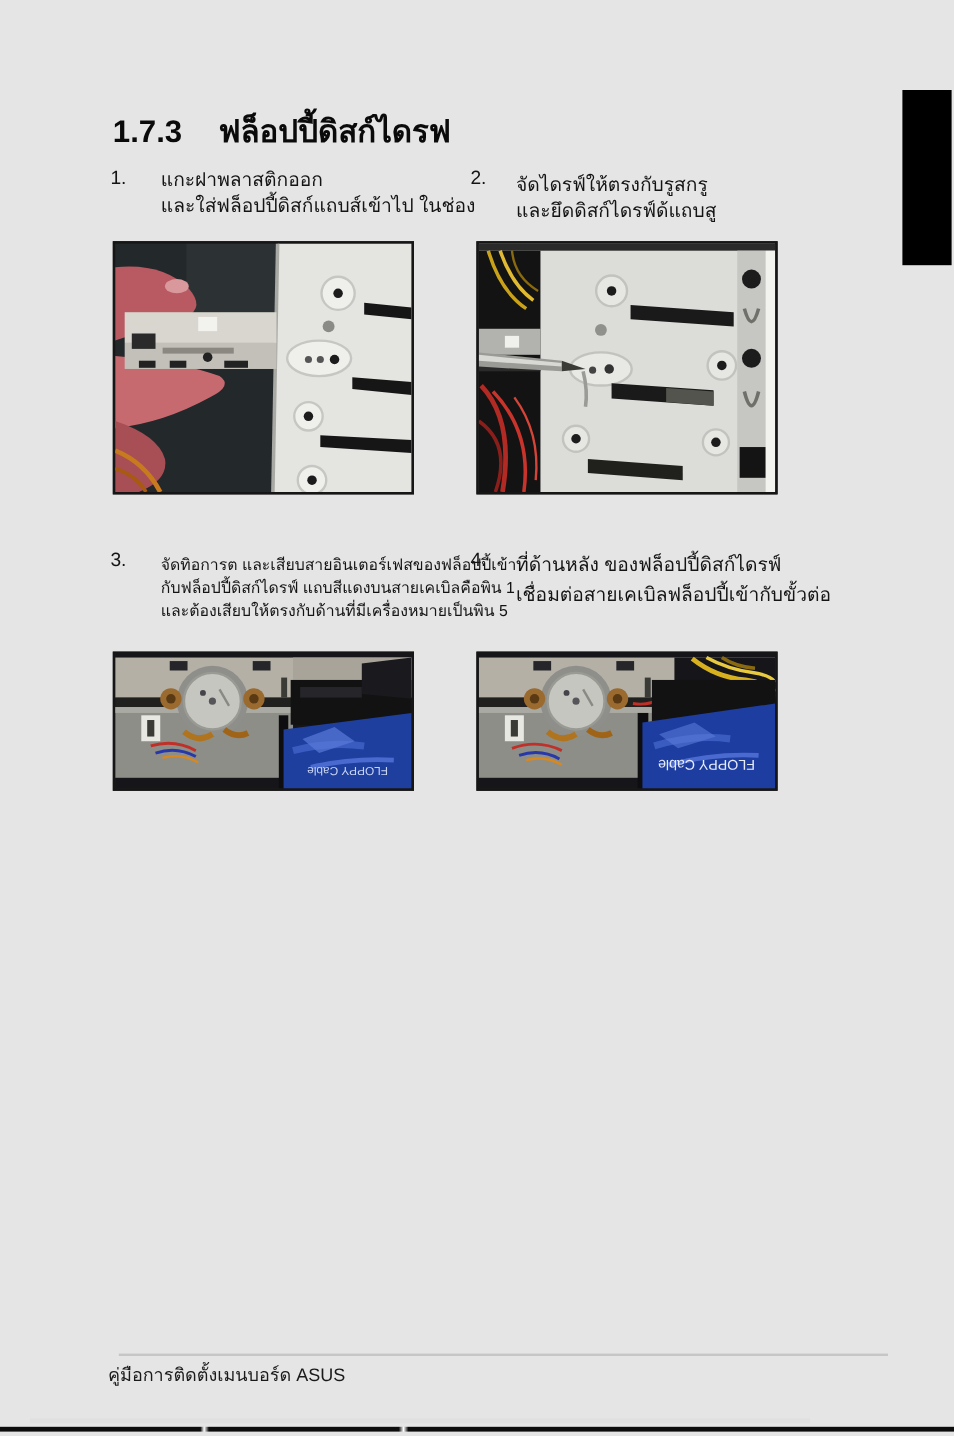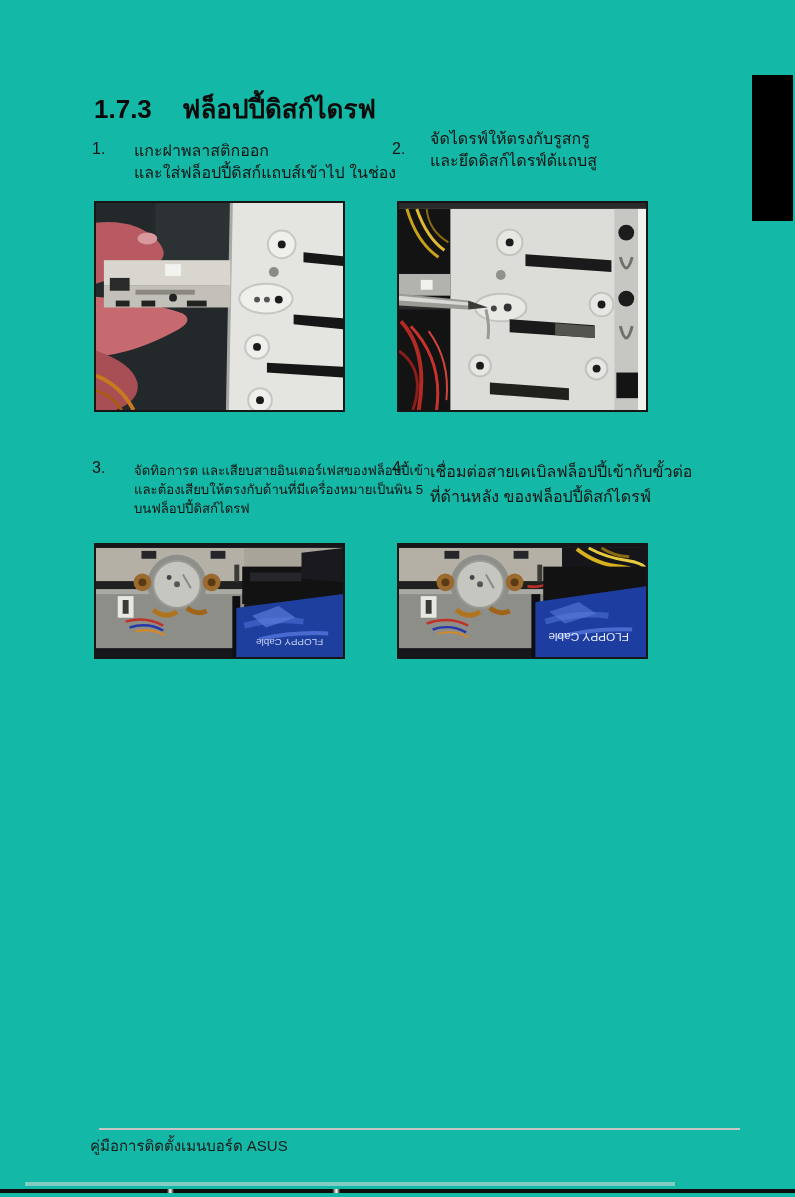--- a/index.html
+++ b/index.html
@@ -1,17 +1,17 @@
 <!DOCTYPE html>
 <html><head>
 <meta charset="utf-8">
 <style>
   html,body{margin:0;padding:0;background:#ffffff;}
   .page{
-    position:relative;width:795px;height:1197px;background:#14b8a6;overflow:hidden;
+    position:relative;width:795px;height:1197px;background:#e5e5e5;overflow:hidden;
     font-family:"Liberation Sans","DejaVu Sans",sans-serif;color:#111;
   }
   .side-tab{position:absolute;left:752px;top:75px;width:41px;height:146px;background:#000;}
   .heading{position:absolute;left:94px;top:94px;margin:0;font-size:26px;font-weight:bold;
     line-height:1.2;white-space:nowrap;color:#0a0a0a;}
   .h-num{display:inline-block;width:88px;}
   .step-num{position:absolute;font-size:16px;font-weight:normal;color:#141414;}
   .step-text{position:absolute;font-size:16px;line-height:21.5px;color:#141414;white-space:nowrap;}
   .step-text-sm{position:absolute;font-size:13.2px;line-height:19px;color:#141414;white-space:nowrap;}
   .step-text-lg{position:absolute;font-size:16px;line-height:25px;color:#141414;white-space:nowrap;}
@@ -36,21 +36,21 @@
 
   <h1 class="heading"><span class="h-num">1.7.3</span><span class="h-title">ฟล็อปปี้ดิสก์ไดรฟ</span></h1>
 
   <div class="step-num" style="left:92px;top:140px">1.</div>
   <div class="step-text" style="left:134px;top:140px">
     <div>แกะฝาพลาสติกออก</div>
     <div>และใส่ฟล็อปปี้ดิสก์แถบส์เข้าไป ในช่อง</div>
   </div>
 
   <div class="step-num" style="left:392px;top:140px">2.</div>
-  <div class="step-text" style="left:430px;top:128px">
+  <div class="step-text" style="left:430px;top:144px">
     <div>จัดไดรฟ์ให้ตรงกับรูสกรู</div>
     <div>และยึดดิสก์ไดรฟ์ด้แถบสู</div>
   </div>
 
   <figure class="photo row1 p-left" style="margin:0">
     <svg viewBox="0 0 250 210" preserveAspectRatio="none">
       <rect width="250" height="210" fill="#23282a"></rect>
       <rect x="60" y="0" width="80" height="60" fill="#2c3233"></rect>
       <g>
         <polygon points="137,0 250,0 250,210 133,210" fill="#e4e4e0"></polygon>
@@ -143,28 +143,28 @@
         <path d="M224,125 q6,24 12,0" stroke="#70706a" stroke-width="3" fill="none"></path>
         <rect x="220" y="172" width="22" height="26" fill="#141414"></rect>
         <rect x="242" y="6" width="8" height="204" fill="#f2f2ee"></rect>
       </g>
     </svg>
   </figure>
 
   <div class="step-num" style="left:92px;top:459px">3.</div>
   <div class="step-text-sm" style="left:134px;top:461px">
     <div>จัดทิอการต และเสียบสายอินเตอร์เฟสของฟล็อปปี้เข้า</div>
+    <div>กับฟล็อปปี้ดิสก์ไดรฟ์ แถบสีแดงบนสายเคเบิลคือพิน 1</div>
     <div>และต้องเสียบให้ตรงกับด้านที่มีเครื่องหมายเป็นพิน 5</div>
-    <div>บนฟล็อปปี้ดิสก์ไดรฟ</div>
   </div>
 
   <div class="step-num" style="left:392px;top:459px">4.</div>
   <div class="step-text-lg" style="left:430px;top:459px">
+    <div>ที่ด้านหลัง ของฟล็อปปี้ดิสก์ไดรฟ์</div>
     <div>เชื่อมต่อสายเคเบิลฟล็อปปี้เข้ากับขั้วต่อ</div>
-    <div>ที่ด้านหลัง ของฟล็อปปี้ดิสก์ไดรฟ์</div>
   </div>
 
   <figure class="photo row2 p-left" style="margin:0">
     <svg viewBox="0 0 250 114" preserveAspectRatio="none">
       <rect width="250" height="114" fill="#15151a"></rect>
       <g>
         <rect x="0" y="3" width="250" height="34" fill="#b4b0a6"></rect>
         <rect x="150" y="3" width="100" height="34" fill="#a8a49a"></rect>
         <rect x="46" y="6" width="15" height="8" fill="#26262a"></rect>
         <rect x="116" y="6" width="15" height="8" fill="#26262a"></rect>

